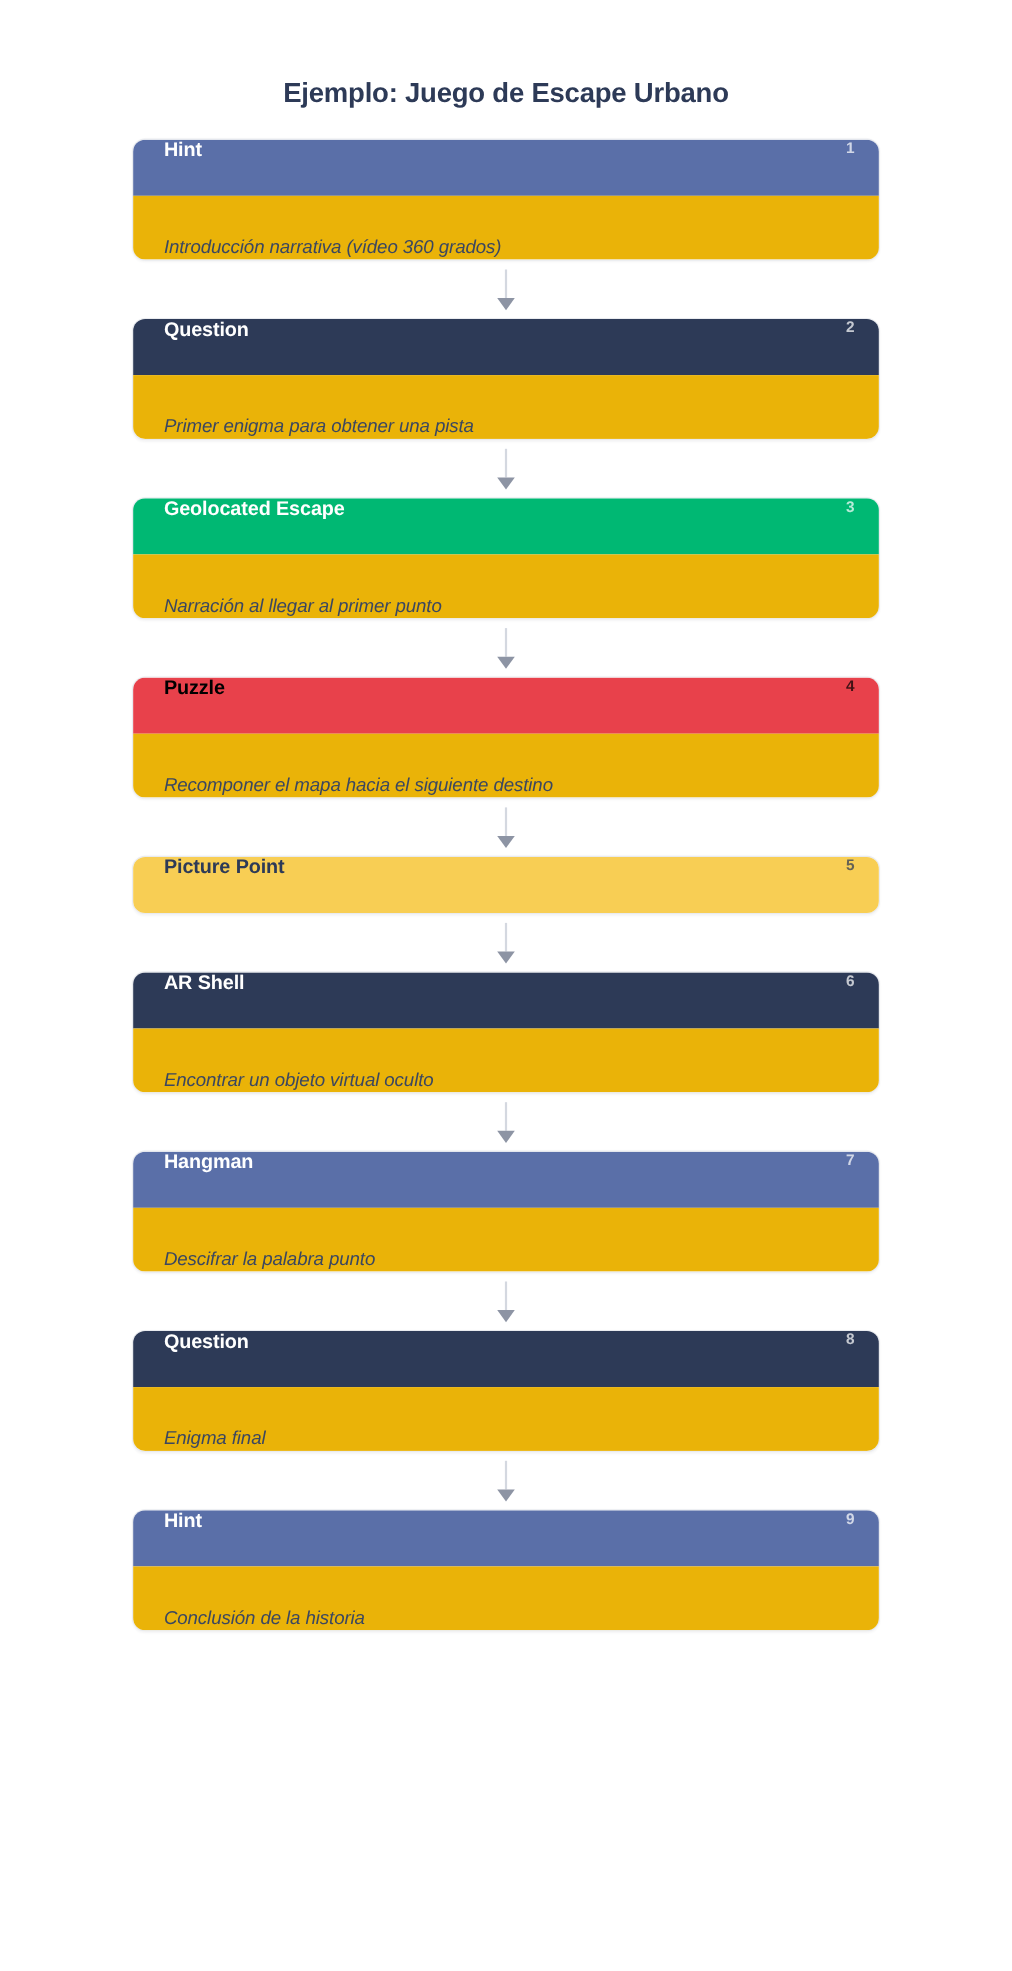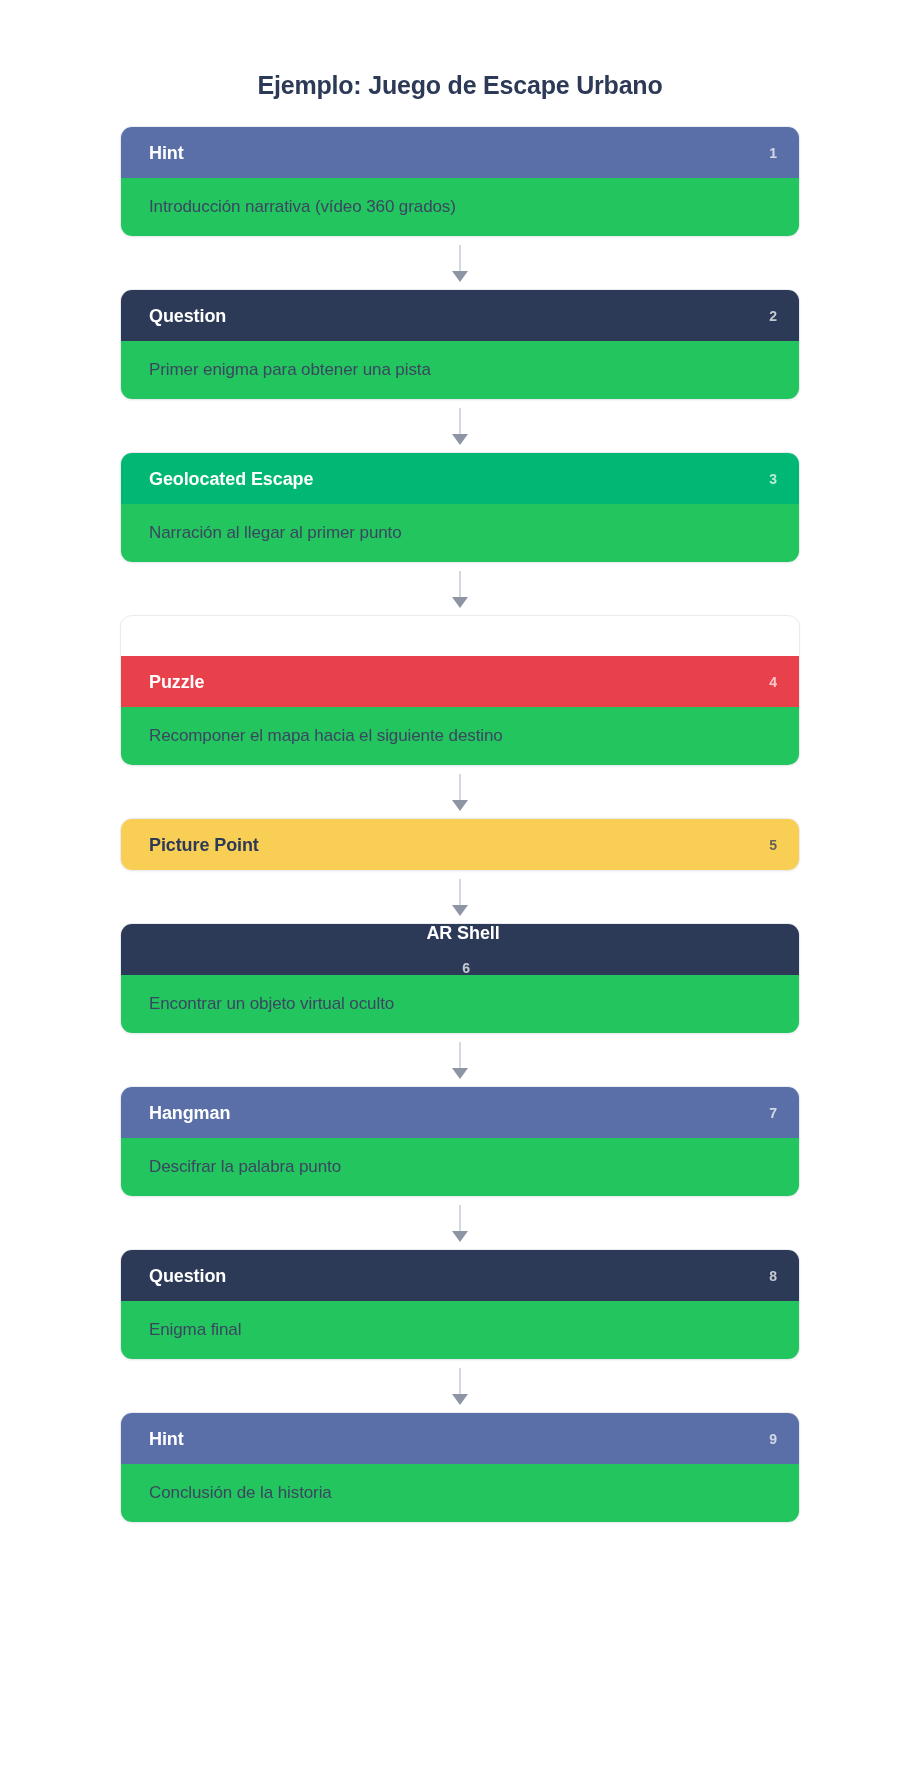--- a/index.html
+++ b/index.html
@@ -41,21 +41,20 @@
     width: 680px;
     border-radius: 12px;
     background: #ffffff;
     border: 1px solid #e9ebef;
     box-shadow: 0 1px 2px rgba(36,44,66,0.05);
     overflow: hidden;
     box-sizing: border-box;
   }
   .card-header {
     display: flex;
-    align-items: center;
     justify-content: space-between;
     height: 51px;
     padding: 0 22px 0 28px;
     box-sizing: border-box;
   }
   .card-header .title {
     font-size: 18px;
     font-weight: bold;
     letter-spacing: -0.1px;
     line-height: 1;
@@ -64,24 +63,25 @@
     font-size: 14px;
     font-weight: bold;
     opacity: 0.72;
     line-height: 1;
     min-width: 14px;
     text-align: right;
   }
   .card-body {
     height: 58px;
     display: flex;
-    align-items: center;
+    align-items: flex-end;
     padding: 0 28px;
     box-sizing: border-box;
-    background: #22c55e;
+    background: #eab308;
+    font-style: italic;
   }
   .card-body .desc {
     font-size: 17px;
     color: #3b4760;
     letter-spacing: -0.1px;
     line-height: 1.3;
   }
   .connector {
     height: 52px;
     display: flex;
@@ -141,21 +141,21 @@
         </div>
         <div class="card-body">
           <span class="desc">Narración al llegar al primer punto</span>
         </div>
       </div>
       <div class="connector">
         <div class="stem"></div>
         <div class="head"></div>
       </div>
       <div class="card">
-        <div class="card-header" style="background: rgb(232, 65, 75); color: #ffffff; margin-top: 40px;">
+        <div class="card-header" style="background: rgb(232, 65, 75); color: #000000;">
           <span class="title">Puzzle</span>
           <span class="num">4</span>
         </div>
         <div class="card-body">
           <span class="desc">Recomponer el mapa hacia el siguiente destino</span>
         </div>
       </div>
       <div class="connector">
         <div class="stem"></div>
         <div class="head"></div>
@@ -164,21 +164,21 @@
         <div class="card-header" style="background: rgb(248, 206, 84); color: rgb(45, 58, 87);">
           <span class="title">Picture Point</span>
           <span class="num">5</span>
         </div>
       </div>
       <div class="connector">
         <div class="stem"></div>
         <div class="head"></div>
       </div>
       <div class="card">
-        <div class="card-header" style="background: rgb(45, 58, 87); color: rgb(255, 255, 255); flex-direction: column;">
+        <div class="card-header" style="background: rgb(45, 58, 87); color: rgb(255, 255, 255);">
           <span class="title">AR Shell</span>
           <span class="num">6</span>
         </div>
         <div class="card-body">
           <span class="desc">Encontrar un objeto virtual oculto</span>
         </div>
       </div>
       <div class="connector">
         <div class="stem"></div>
         <div class="head"></div>

